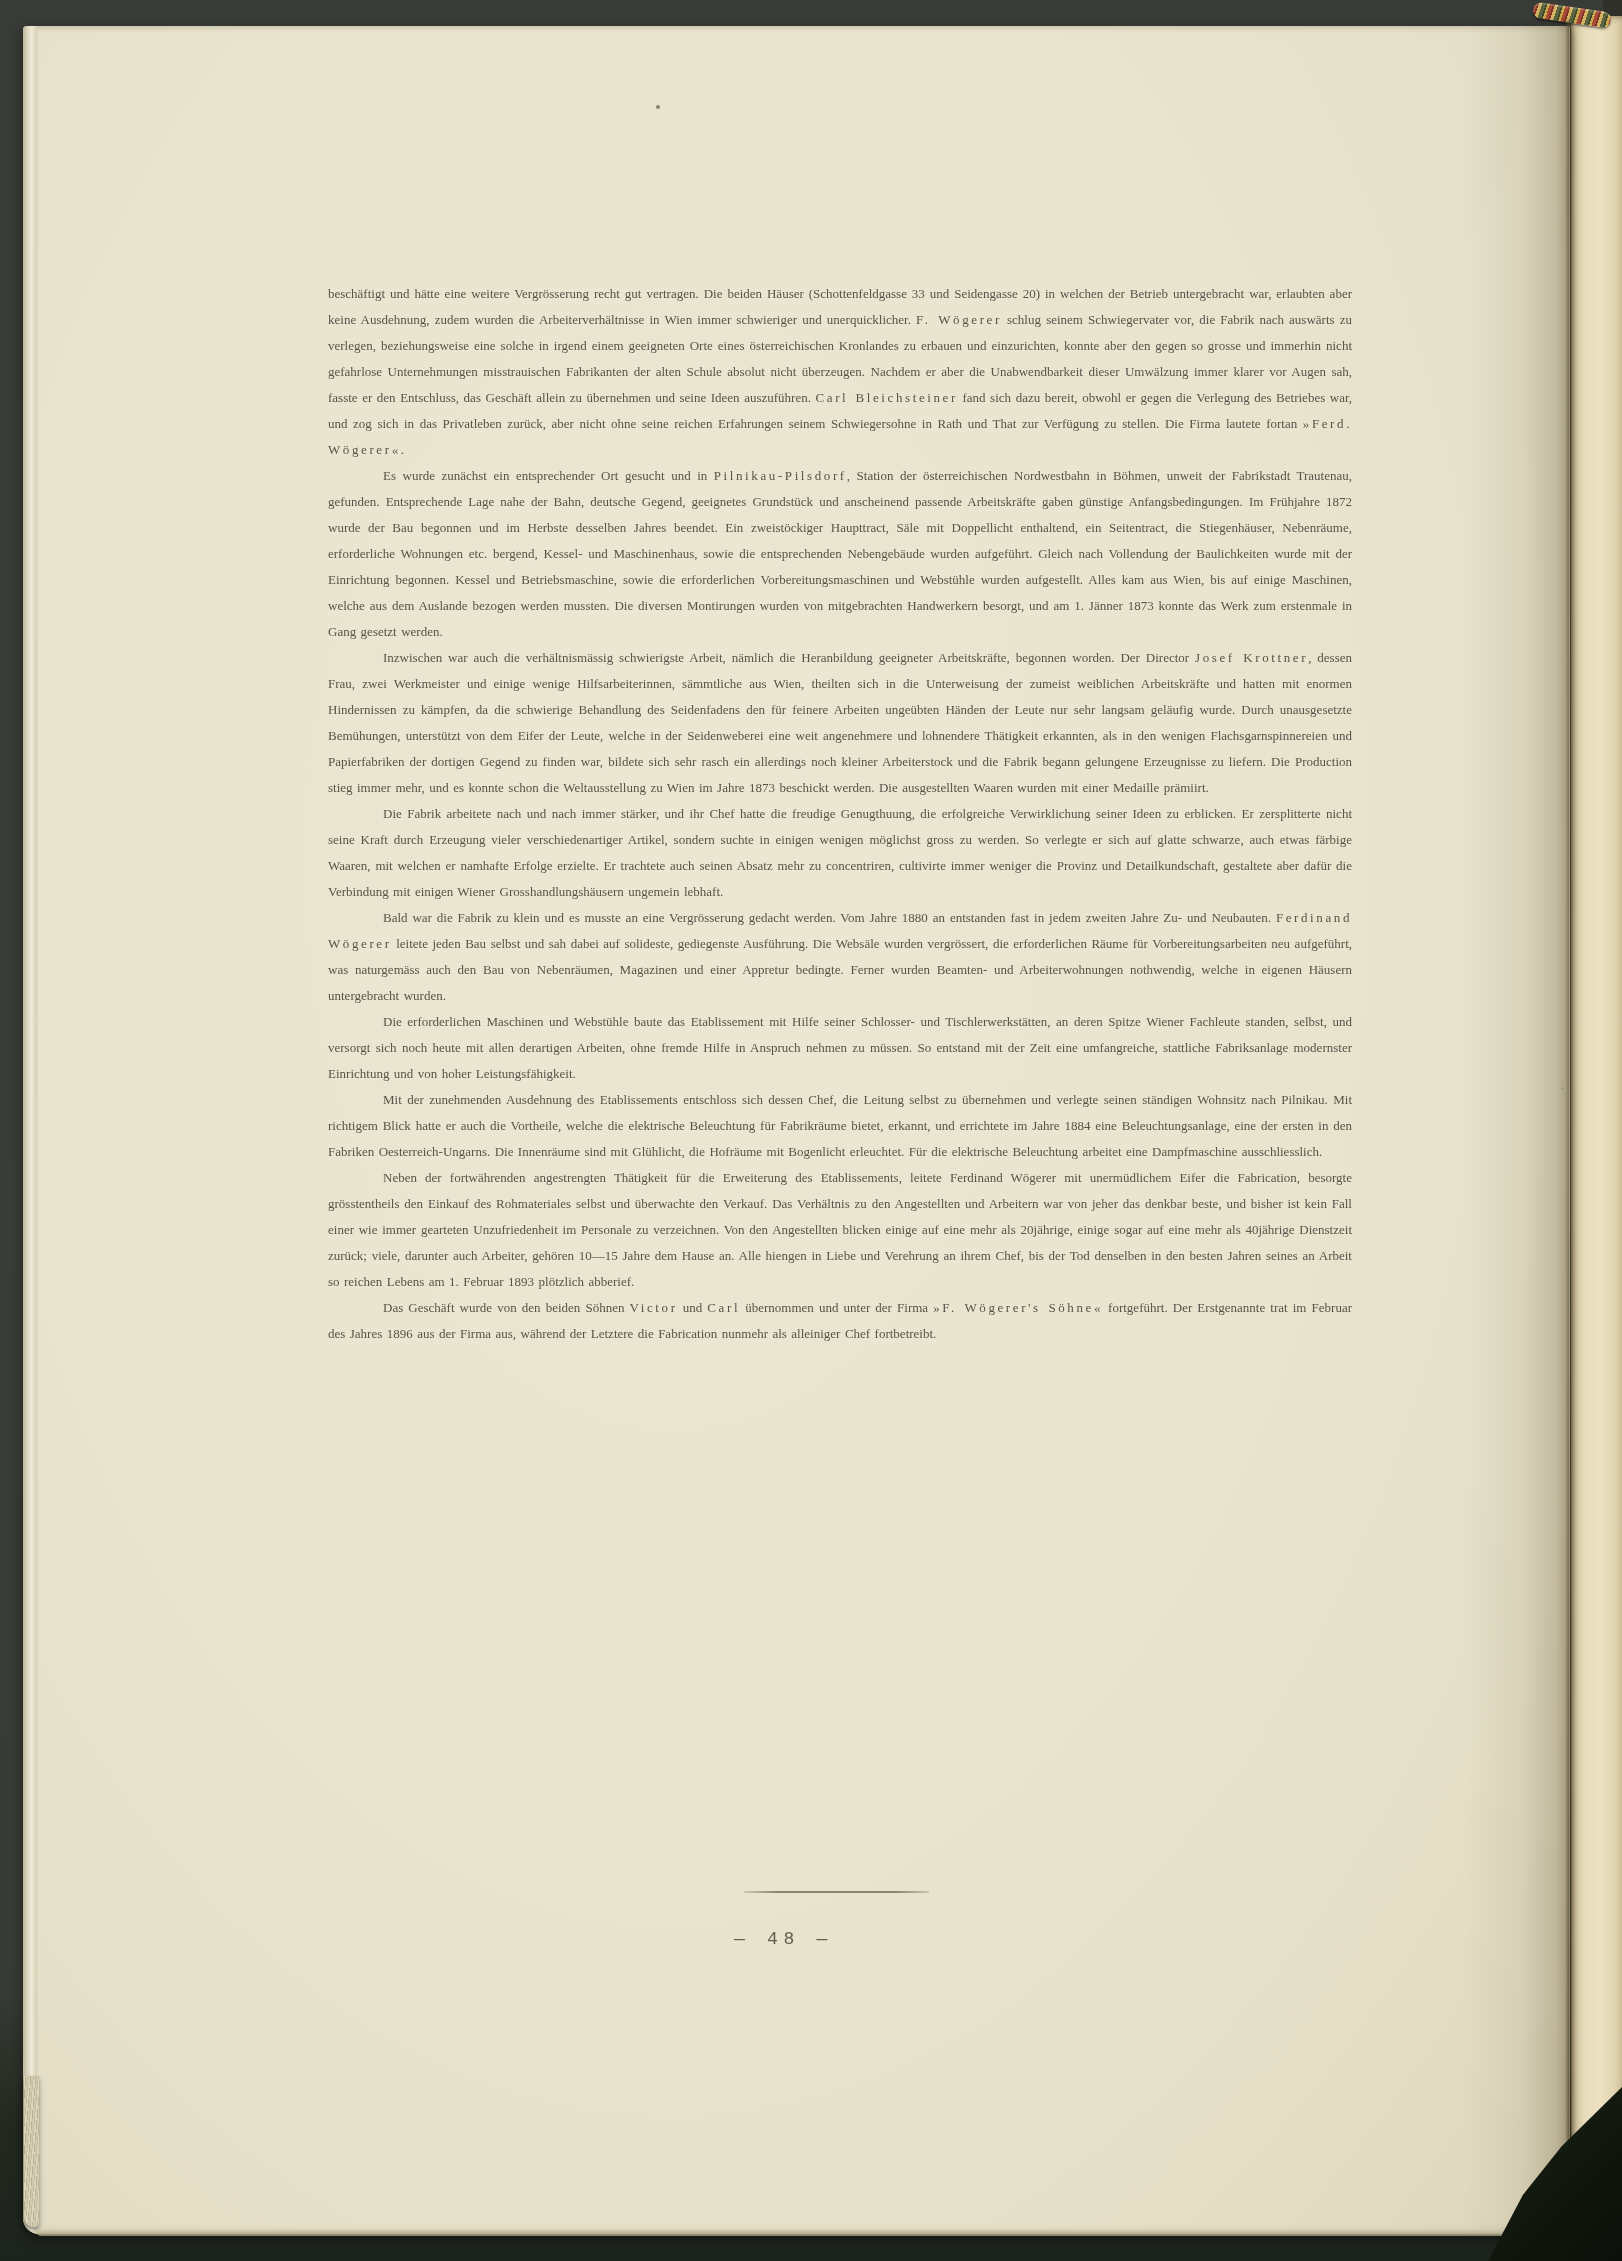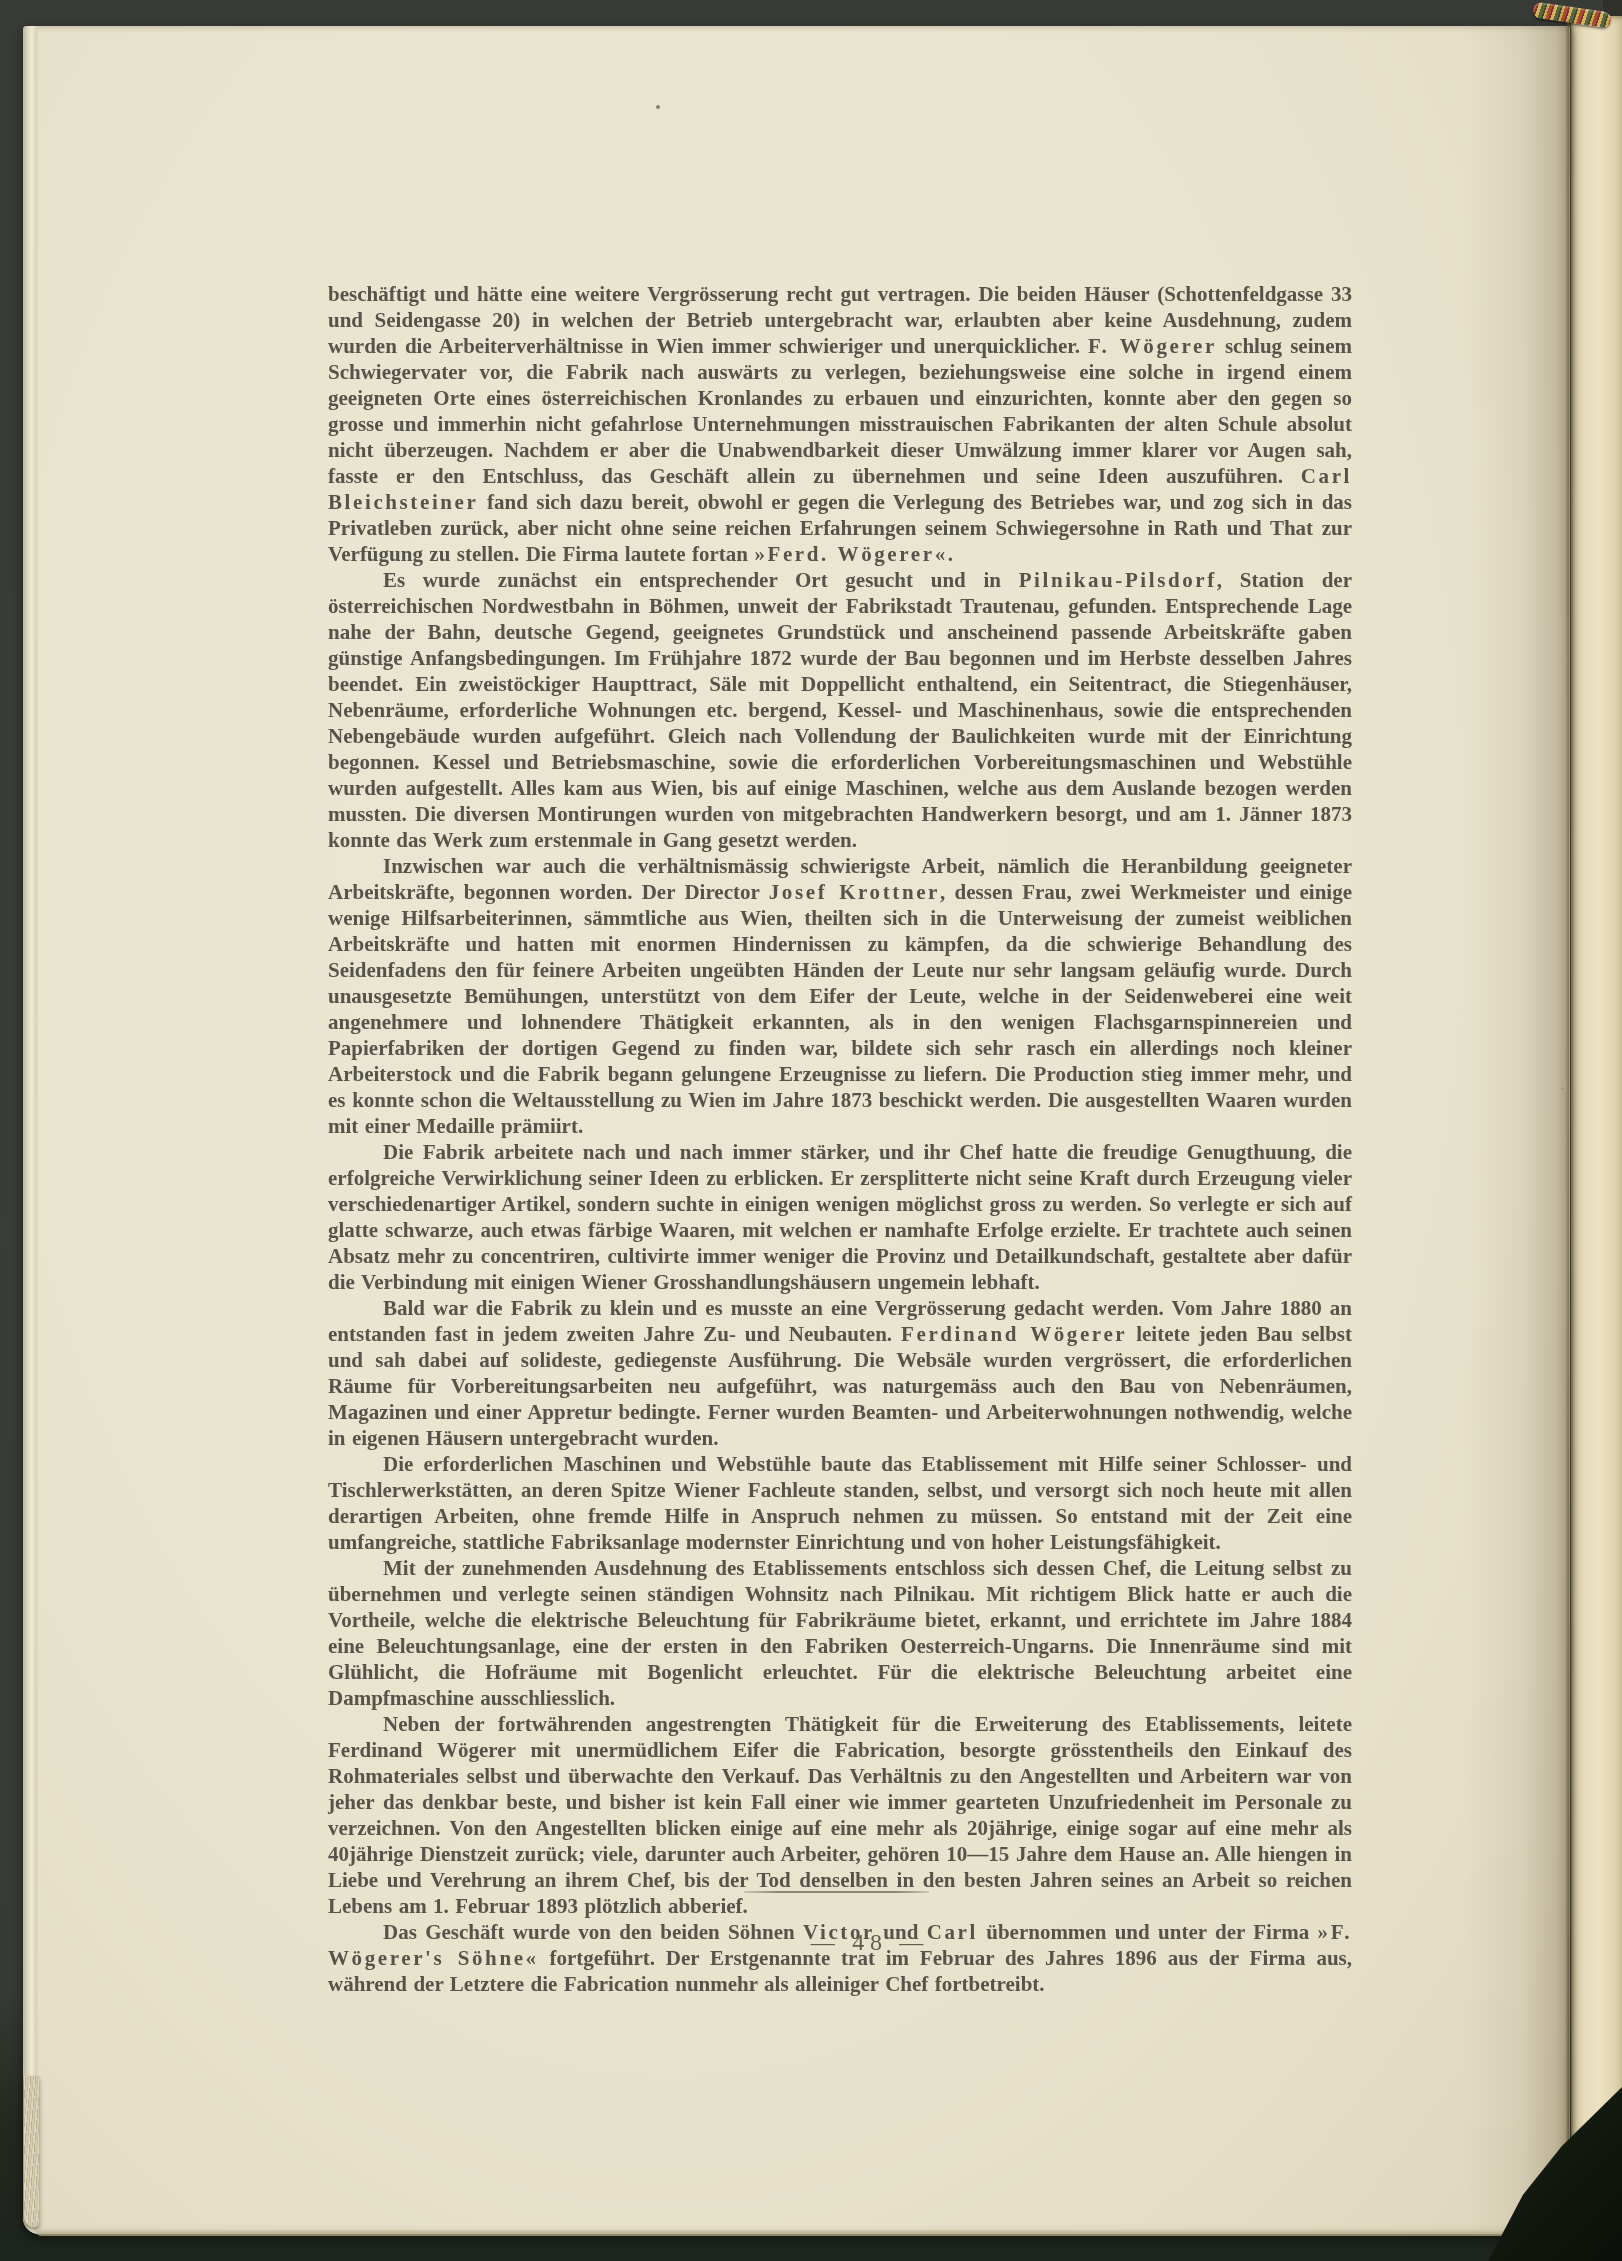--- a/index.html
+++ b/index.html
@@ -85,40 +85,40 @@
   .cover-corner {
     position: absolute; right: 0; bottom: 0; width: 134px; height: 174px;
     background: linear-gradient(135deg, #1c2418 0%, #10160c 60%, #0b100a 100%);
     clip-path: polygon(100% 0, 100% 100%, 0 100%, 26% 62%, 55% 34%);
   }
 
   
   .text-block {
     position: absolute; left: 328px; top: 281px; width: 1024px;
     color: #56544a;
-    font-size: 21px;
+    font-size: 13px;
     line-height: 26px;
     text-align: justify;
     word-spacing: 1.2px;
-    font-weight: bold;
   }
   .text-block p { margin: 0; }
   .text-block p.indent { text-indent: 55px; }
   .spaced { letter-spacing: 2.6px; }
 
   .divider {
     position: absolute; left: 744px; top: 1891px; width: 185px; height: 1.6px;
     background: linear-gradient(90deg, rgba(120,116,98,0.25), #8a8672 18%, #8a8672 82%, rgba(120,116,98,0.25));
   }
   .page-number {
     position: absolute; left: 734px; top: 1929px; width: 195px;
-    text-align: right;
+    text-align: left;
     color: #605d4e;
-    font-size: 24px;
+    font-size: 18px;
     letter-spacing: 5.7px;
+    font-family: Liberation Mono, monospace;
   }
 
   
   .speck { position: absolute; border-radius: 50%; }
   .speck-1 { left: 656px; top: 105px; width: 4px; height: 4px; background: #878272; }
   .speck-2 { left: 1561px; top: 1087px; width: 3.2px; height: 3.2px; background: #9b9480; opacity: .8; }
 </style>
 </head>
 <body>
 

